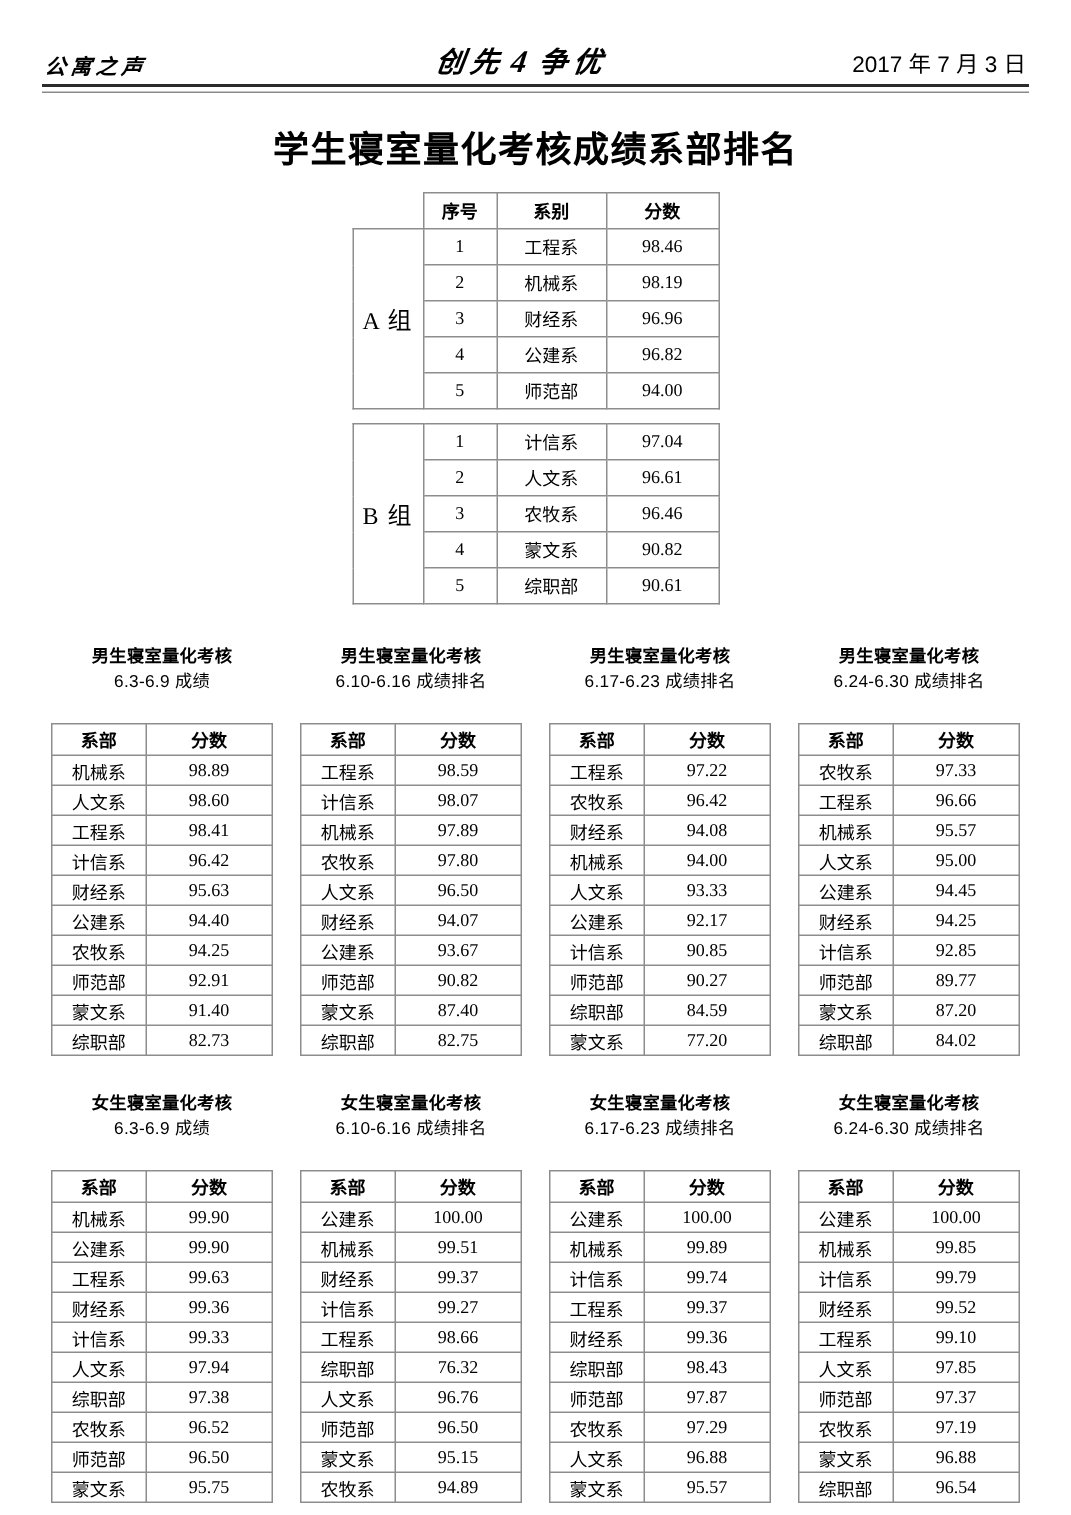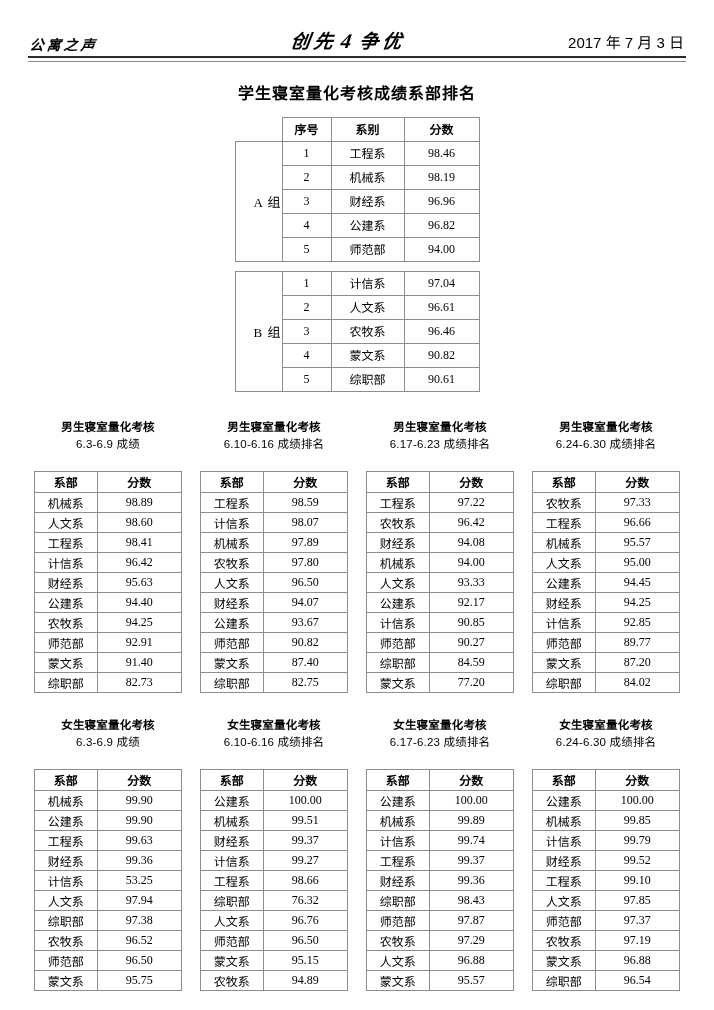--- a/index.html
+++ b/index.html
@@ -64,21 +64,21 @@
   .masthead-rule {
     margin: 0 28px 0 28px;
     height: 3px;
     border-top: 2px solid #2b2b2b;
     border-bottom: 1px solid #8a8a8a;
   }
 
   
   .doc-title {
     text-align: center;
-    font-size: 16px;
+    font-size: 24px;
     font-weight: bold;
     letter-spacing: 1px;
     margin-top: 18px;
   }
   .doc-subtitle {
     text-align: center;
     font-size: 12.5px;
     font-weight: bold;
     margin-top: 14px;
     letter-spacing: 0.5px;
@@ -102,23 +102,22 @@
     height: 18px;
   }
   table.summary th {
     font-weight: bold;
   }
   table.summary .c-group { width: 46px; }
   table.summary .c-rank  { width: 48px; }
   table.summary .c-dept  { width: 72px; }
   table.summary .c-score { width: 74px; }
   table.summary .grouplabel {
-    font-size: 13px;
+    font-size: 16px;
     letter-spacing: 1px;
-    text-align: right;
   }
   table.summary .blank-cell {
     border: none;
   }
   table.summary tr.spacer td {
     border: none;
     height: 9px;
     padding: 0;
   }
 
@@ -485,21 +484,21 @@
             <tr>
               <td class="dept">工程系</td>
               <td class="score">99.63</td>
             </tr>
             <tr>
               <td class="dept">财经系</td>
               <td class="score">99.36</td>
             </tr>
             <tr>
               <td class="dept">计信系</td>
-              <td class="score">53.25</td>
+              <td class="score">99.33</td>
             </tr>
             <tr>
               <td class="dept">人文系</td>
               <td class="score">97.94</td>
             </tr>
             <tr>
               <td class="dept">综职部</td>
               <td class="score">97.38</td>
             </tr>
             <tr>

